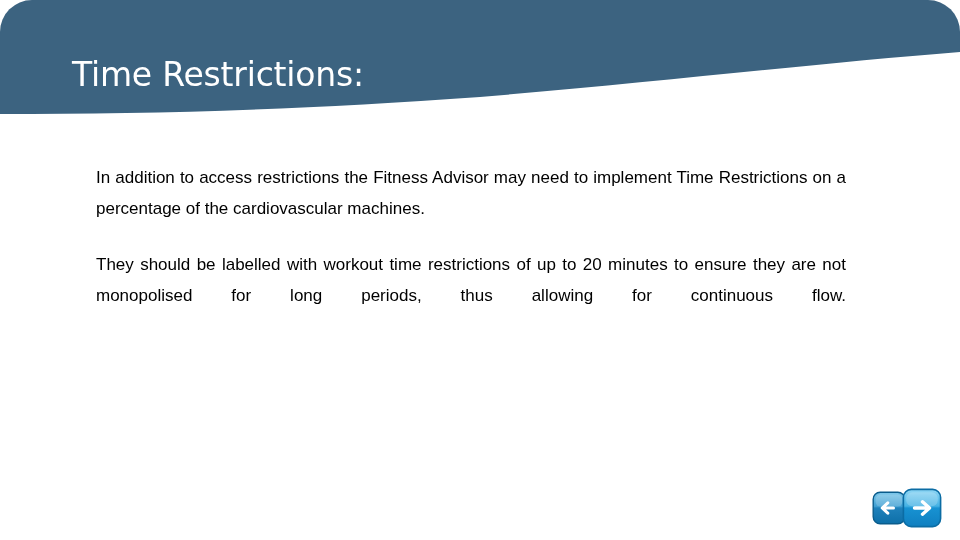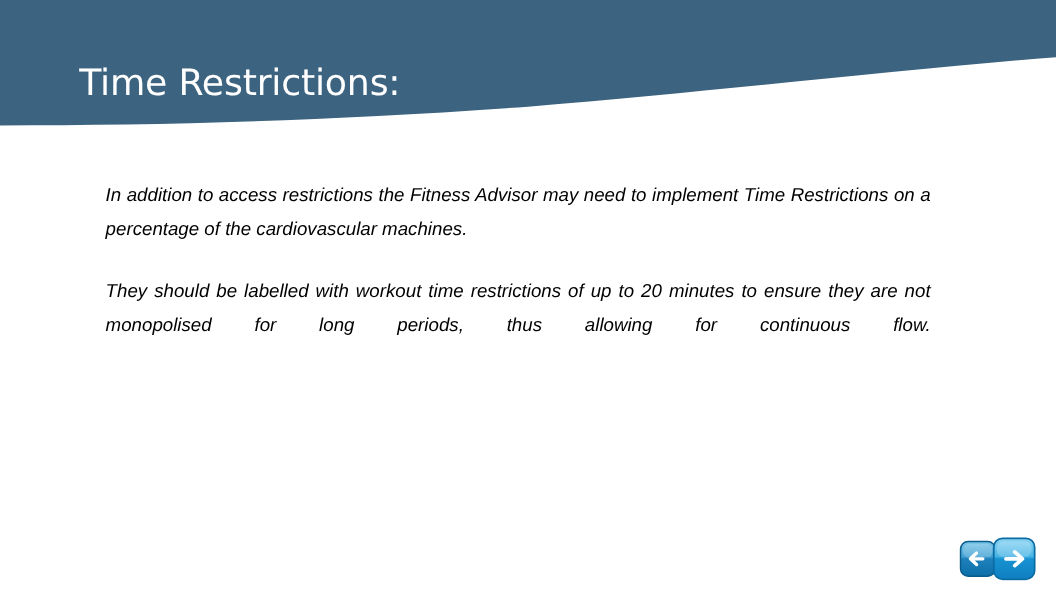--- a/index.html
+++ b/index.html
@@ -17,20 +17,21 @@
 
   
   #slide {
     position: absolute;
     left: 0;
     top: 0;
     width: 960px;
     height: 540px;
     background: #ffffff;
     overflow: hidden;
+    border-radius: 32px;
   }
 
   
   #header-banner {
     position: absolute;
     left: 0;
     top: 0;
     width: 960px;
     height: 120px;
   }
@@ -62,21 +63,20 @@
     width: 750px;
   }
   .body-paragraph {
     margin: 0;
     font-family: "Liberation Sans", sans-serif;
     font-size: 17px;
     line-height: 31px;
     color: #000000;
     text-align: justify;
     text-justify: inter-word;
-    font-style: italic;
   }
   .body-paragraph + .body-paragraph {
     margin-top: 25px;
   }
   .body-paragraph:last-child {
     text-align: justify;
   }
   .body-paragraph:last-child::after {
     content: "";
     display: inline-block;

